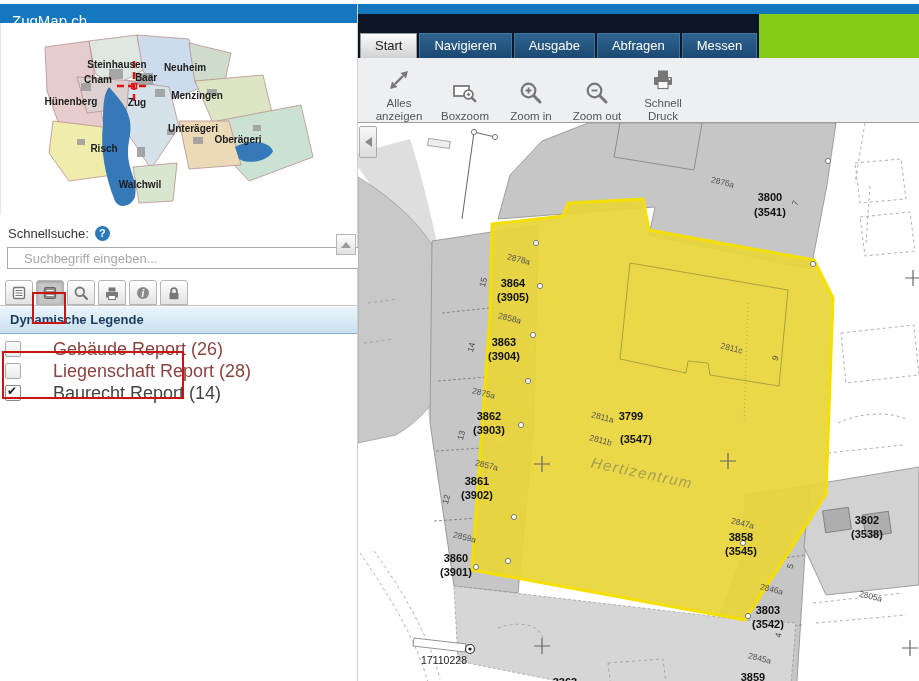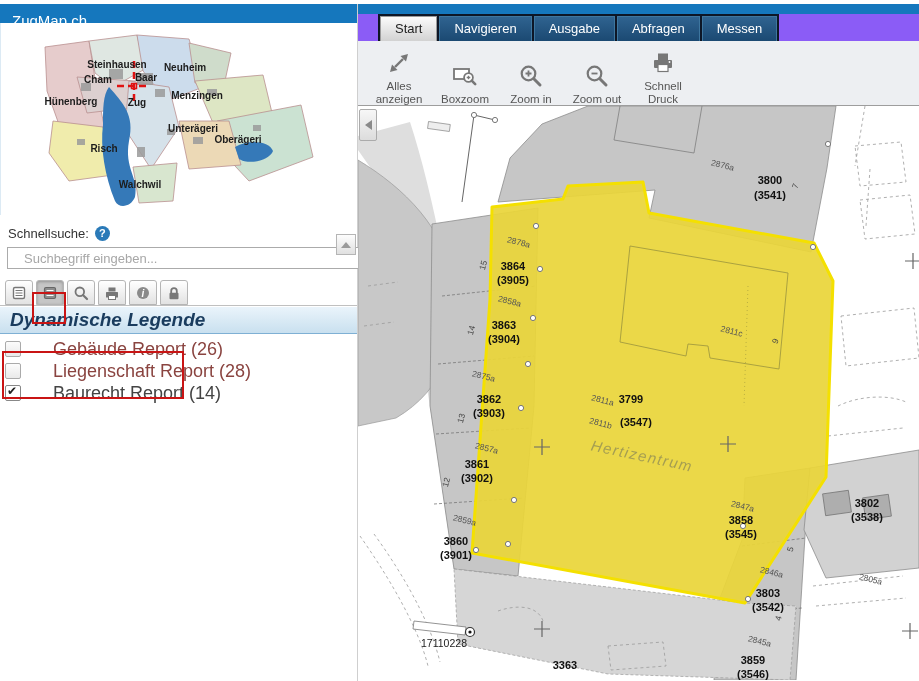--- a/index.html
+++ b/index.html
@@ -10,39 +10,39 @@
   .sb-header{background:#1577bd;height:19px;line-height:33px;color:#fff;font-size:15px;padding-left:12px;}
   .overview{height:192px;position:relative;border-left:1px solid #dceaf4;text-align:center;}
   .overview svg{position:absolute;left:16px;top:6px;}
   .search-row{padding:9px 0 2px 8px;font-size:13px;color:#333;display:flex;align-items:center;height:18px;}
   .help{display:inline-block;width:15px;height:15px;border-radius:50%;background:#2a7ab8;color:#fff;font-size:11px;font-weight:bold;text-align:center;line-height:15px;margin-left:6px;}
   .search-input{width:330px;height:20px;margin:3px 0 0 7px;border:1px solid #ababab;font-size:13px;color:#444;padding:0 16px;}
   .search-input::placeholder{color:#a7a7a7;}
   .icontabs{margin-top:9px;padding-left:5px;height:27px;border-bottom:1px solid #c0c0c0;display:flex;align-items:flex-end;}
   .icontab{width:28px;height:25px;margin-right:3px;background:linear-gradient(#ffffff,#e2e2e2);border:1px solid #b5b5b5;border-radius:3px 3px 0 0;display:flex;align-items:center;justify-content:center;box-sizing:border-box;}
   .icontab.sel{background:#c6c6c6;box-shadow:inset 0 1px 3px rgba(0,0,0,.25);}
-  .legend-header{height:26px;line-height:26px;background:linear-gradient(#eaf4fb,#c9e0ef);border-top:1px solid #fff;border-bottom:1px solid #7fb0d4;color:#1a3c5e;font-size:19px;font-weight:bold;padding-left:10px;font-style:italic;}
+  .legend-header{height:26px;line-height:26px;background:linear-gradient(#eaf4fb,#c9e0ef);border-top:1px solid #fff;border-bottom:1px solid #7fb0d4;color:#1a3c5e;font-size:13px;font-weight:bold;padding-left:10px;}
   .legend-items{padding-top:4px;}
   .lrow{display:flex;align-items:center;height:22px;padding-left:5px;font-size:18px;color:#444;}
   .lrow .cb{width:14px;height:14px;border:1px solid #aaa;border-radius:2px;background:linear-gradient(#fcfcfc,#e9e9e9);position:relative;flex:none;}
   .lrow .cb.checked{background:#fff;border-color:#888;}
   .lrow .cb.checked::after{content:"\2714";position:absolute;left:1px;top:-2px;font-size:12px;color:#222;}
   .lrow .sp{width:32px;flex:none;}
   .lrow .licon{margin-left:9px;margin-right:4px;flex:none;display:flex;}
   .lrow.red .llabel{color:#8a4440;}
   .redbox{position:absolute;border:2px solid #c91414;pointer-events:none;}
   #redbox1{left:32px;top:288px;width:30px;height:28px;}
   #redbox2{left:2px;top:347px;width:178px;height:44px;}
   .sb-up{position:absolute;right:1px;top:230px;width:18px;height:19px;background:linear-gradient(#fdfdfd,#e0e0e0);border:1px solid #b5b5b5;display:flex;align-items:center;justify-content:center;}
   .sb-up .tri{width:0;height:0;border-left:5px solid transparent;border-right:5px solid transparent;border-bottom:6px solid #9a9a9a;}
 
   
   #main{flex:1;display:flex;flex-direction:column;min-width:0;}
   .topstrip{height:10px;background:#1577bd;}
-  .tabrow{height:27px;background:#8b5cf6;display:flex;padding-left:20px;}
+  .tabrow{height:44px;background:#84cc16;display:flex;}
   .tabsbg{background:#0d1626;display:flex;align-items:flex-end;gap:2px;padding:2px 2px 0 2px;}
   .tab{height:24px;line-height:24px;padding:0 14px;font-size:13px;color:#fff;background:linear-gradient(#2f6390,#1b4972);border:1px solid #3d769f;border-bottom:none;cursor:default;}
   .tab.active{background:linear-gradient(#fbfbfb,#d2d2d2);color:#222;border-color:#9a9a9a;}
   .toolbar{height:64px;background:#edeff2;border-bottom:1px solid #9d9d9d;display:flex;align-items:flex-end;padding-left:10px;}
   .toolbtn{display:flex;flex-direction:column;align-items:center;justify-content:flex-start;min-width:62px;margin-right:4px;font-size:11.5px;color:#555;white-space:pre-line;text-align:center;line-height:12.5px;padding-top:2px;}
   .toolbtn .ticon{height:30px;display:flex;align-items:center;justify-content:center;margin-bottom:2px;}
   .mapwrap{position:relative;flex:1;background:#fff;overflow:hidden;}
   .collapse-btn{position:absolute;left:1px;top:3px;width:16px;height:30px;background:linear-gradient(#f7f7f7,#dcdcdc);border:1px solid #ababab;border-radius:2px;display:flex;align-items:center;justify-content:center;}
   .collapse-btn .tri{width:0;height:0;border-top:5px solid transparent;border-bottom:5px solid transparent;border-right:7px solid #8a8a8a;}
 

